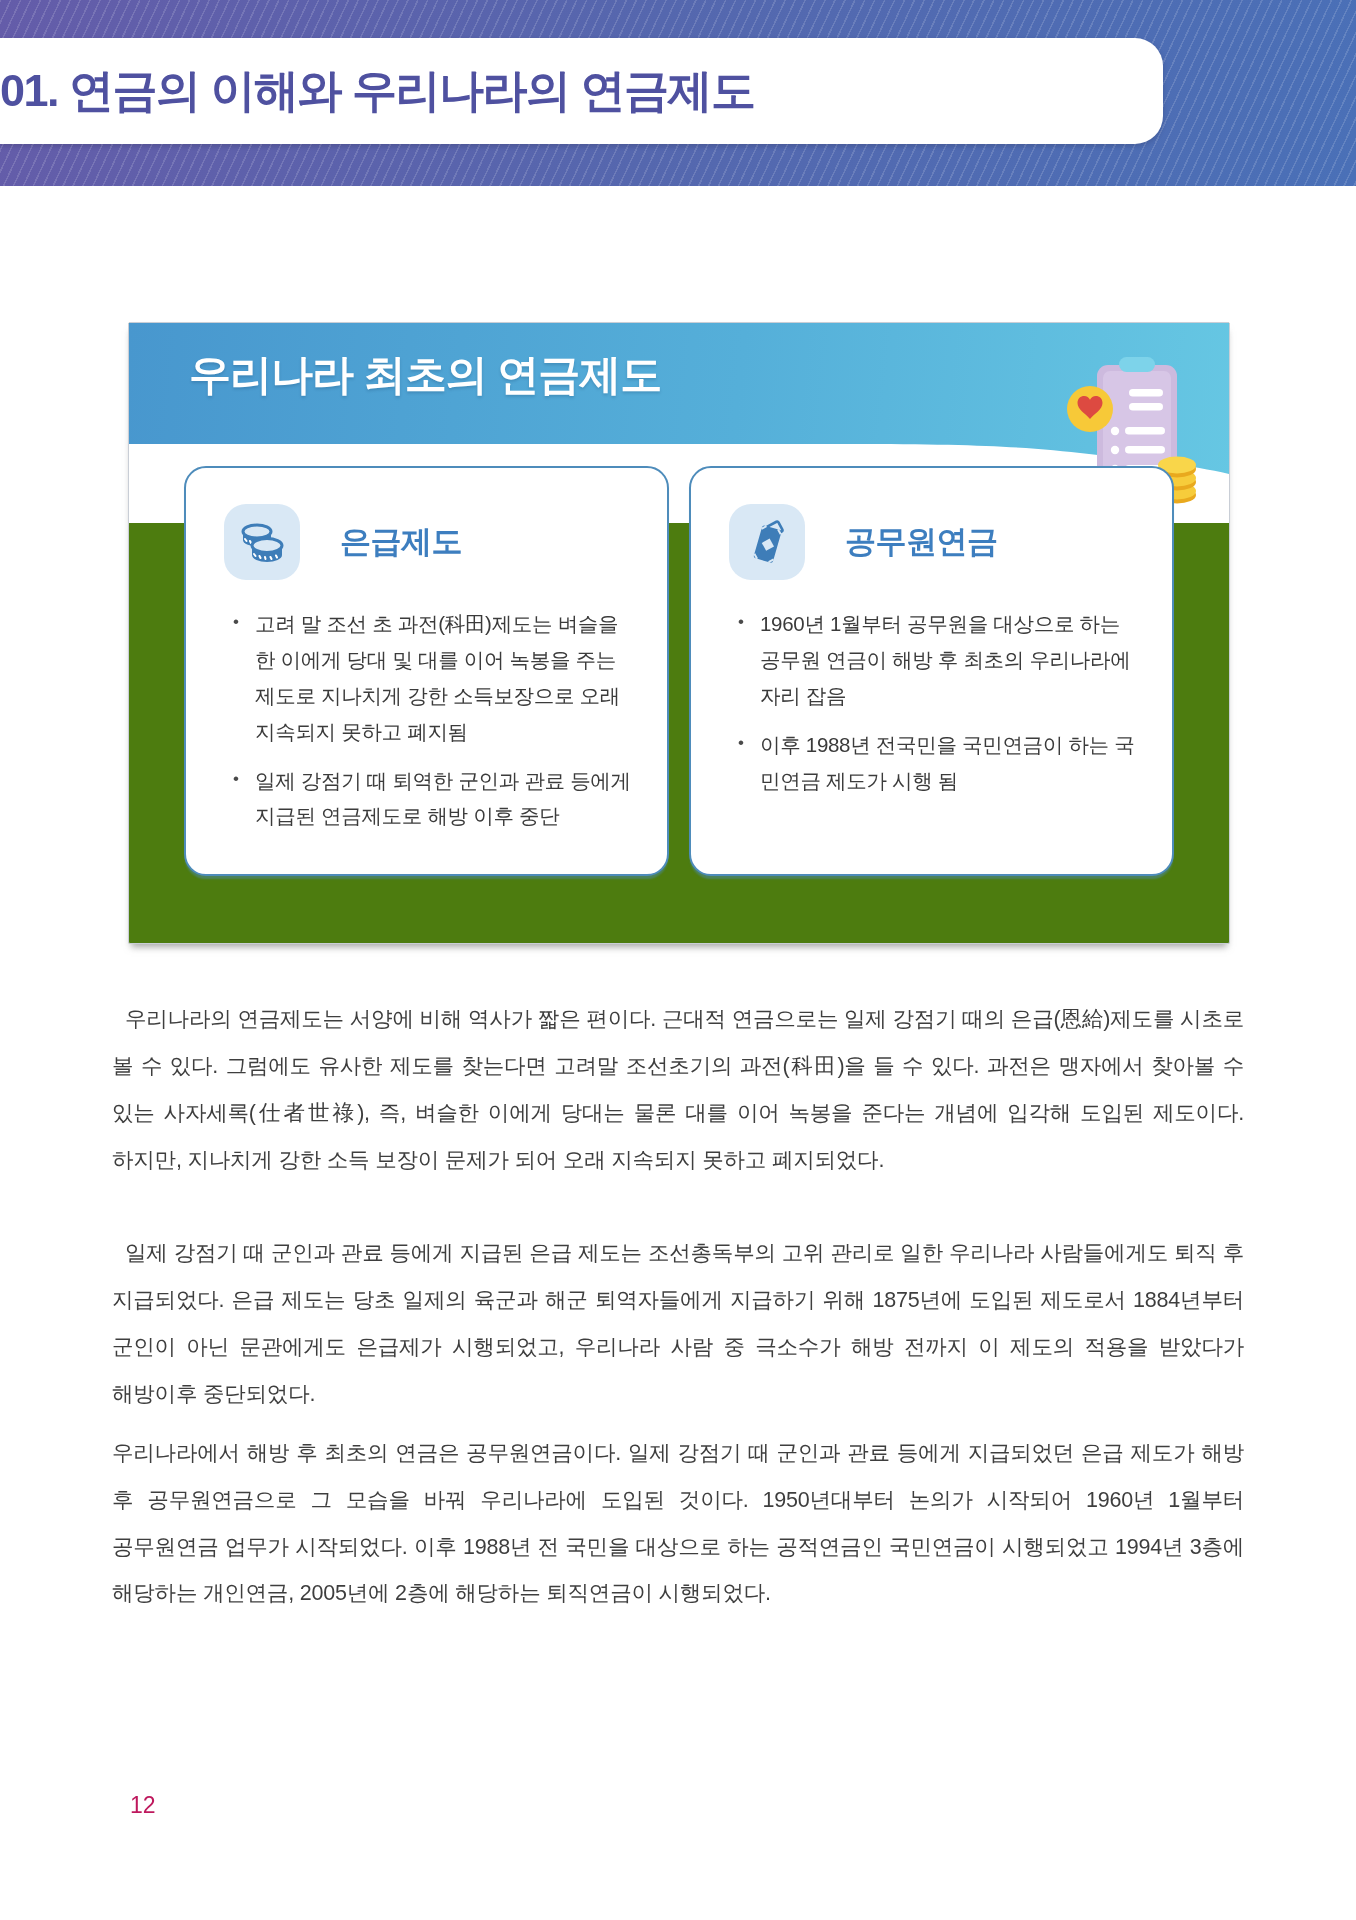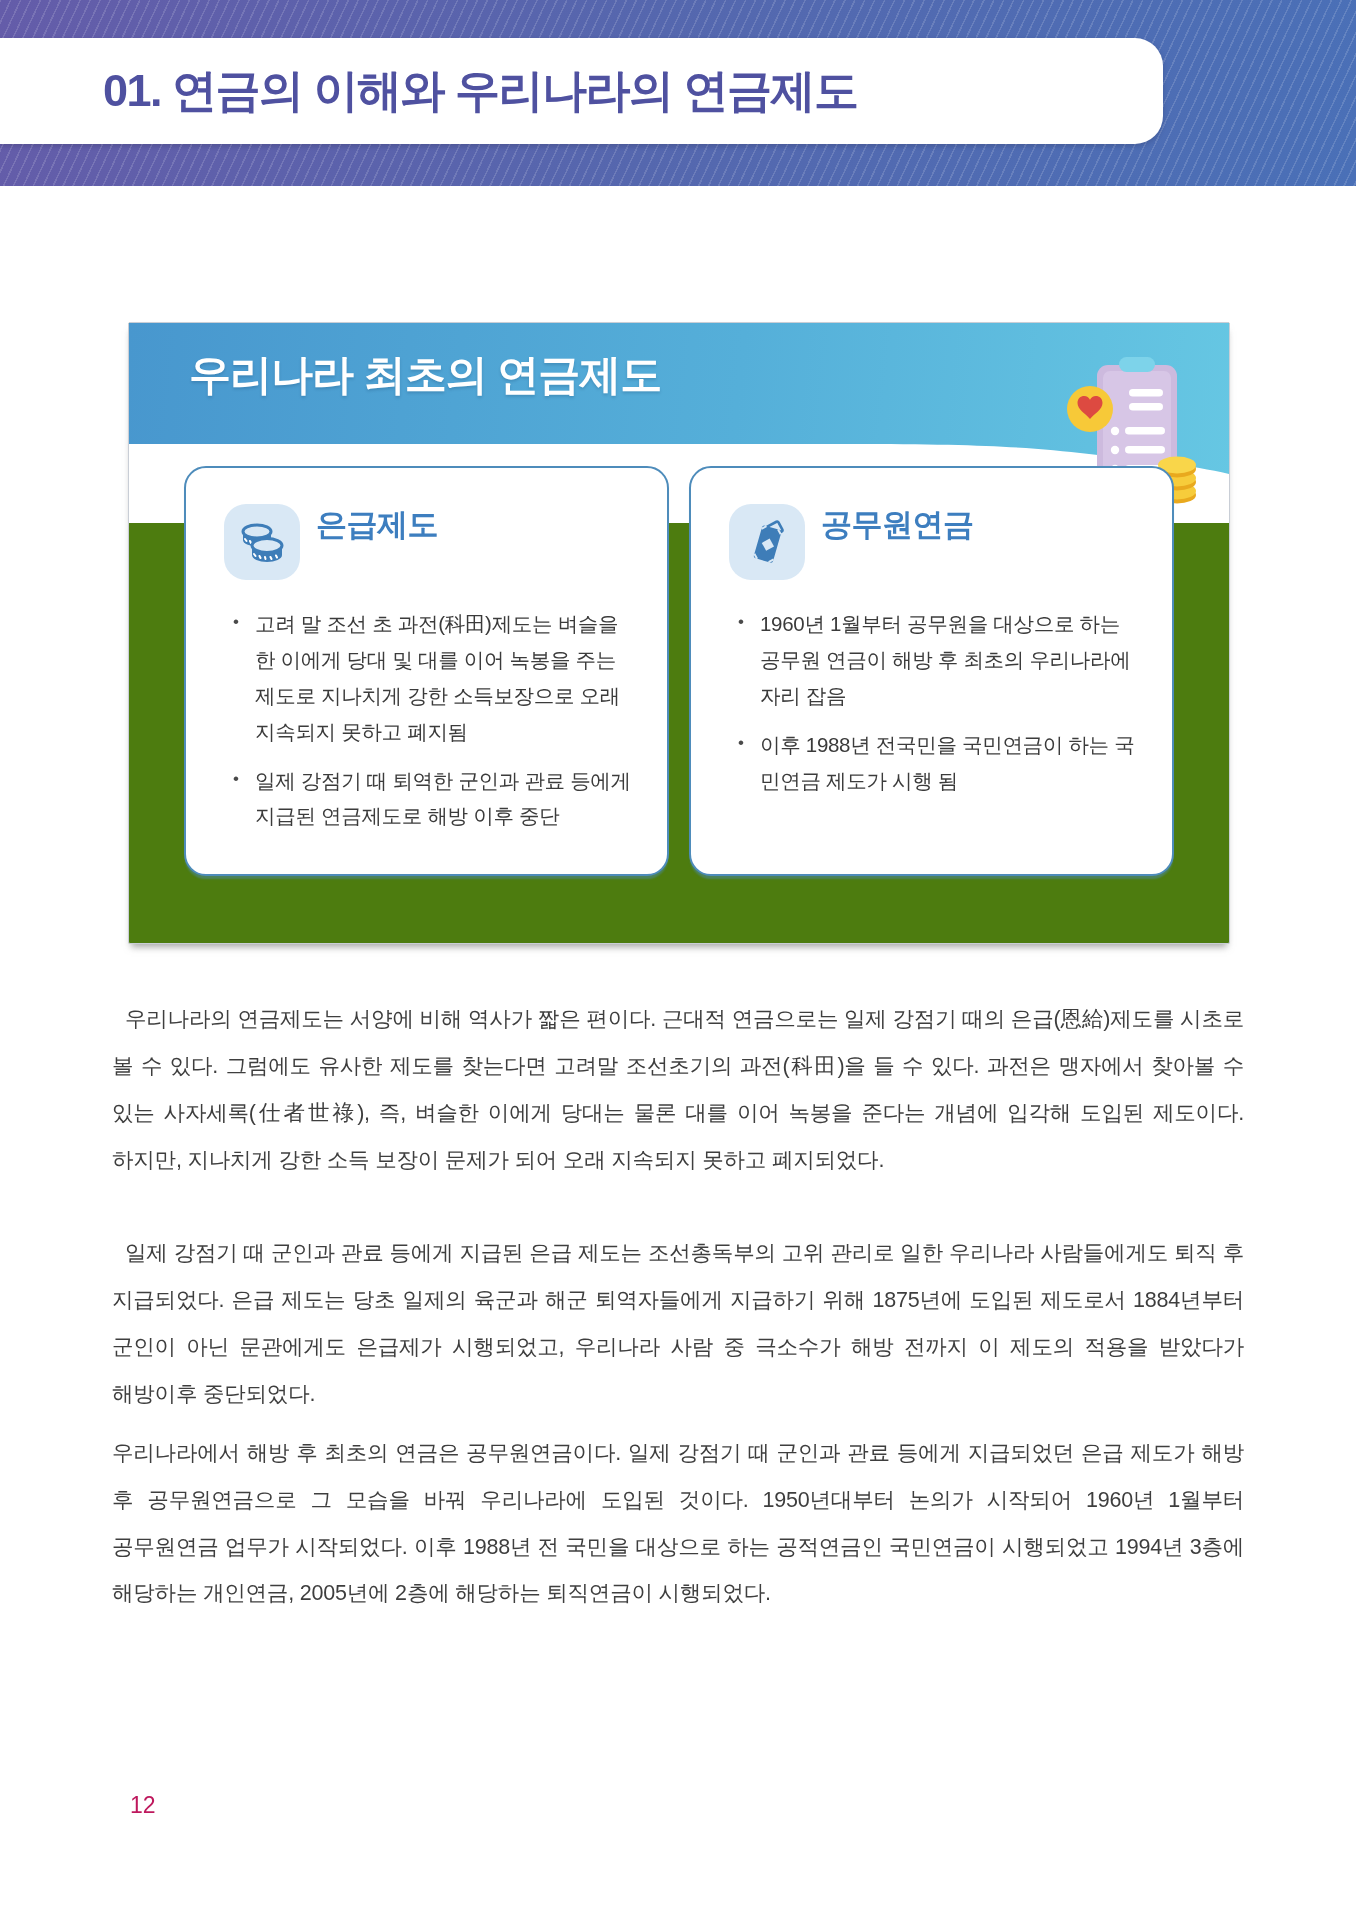--- a/index.html
+++ b/index.html
@@ -6,21 +6,21 @@
   body{width:1356px;height:1920px;position:relative;overflow:hidden;
        font-family:"Liberation Sans","DejaVu Sans",sans-serif;}
 
   
   .header-band{position:absolute;top:0;left:0;width:1356px;height:186px;
     background:linear-gradient(100deg,#645CA9 0%,#5567AE 48%,#4A70B7 100%);}
   .header-band::after{content:"";position:absolute;inset:0;
     background:repeating-linear-gradient(115deg,rgba(255,255,255,0.14) 0 1.5px,transparent 1.5px 9px);}
   .chapter-title-box{position:absolute;top:38px;left:0;width:1163px;height:106px;
     background:#ffffff;border-radius:0 28px 28px 0;z-index:2;
-    display:flex;align-items:center;padding-left:103px;box-sizing:border-box;
+    display:flex;align-items:center;box-sizing:border-box;
     box-shadow:0 2px 5px rgba(30,30,60,0.22);}
   .chapter-title{color:#4F51A0;font-size:45px;font-weight:800;letter-spacing:-1.5px;}
 
   
   .info-card{position:absolute;top:322px;left:128px;width:1100px;height:620px;
     background:#4d7c0f;border:1px solid #c9ced6;border-radius:2px;
     box-shadow:0 6px 7px -3px rgba(110,110,110,0.6);}
   .card-header{position:absolute;top:0;left:0;width:1100px;height:200px;overflow:hidden;}
   .card-header-bg{position:absolute;inset:0;
     background:linear-gradient(96deg,#4897CE 0%,#55AFD9 55%,#66C7E3 100%);}
@@ -28,21 +28,21 @@
   .card-title{position:absolute;left:60px;top:24px;color:#ffffff;font-size:42px;
     font-weight:800;letter-spacing:-1px;z-index:3;text-shadow:0 2px 3px rgba(0,40,80,0.18);}
   .card-illustration{position:absolute;right:26px;top:26px;z-index:3;}
 
   
   .boxes-row{position:absolute;top:143px;left:55px;width:990px;height:410px;
     display:flex;gap:20px;z-index:4;}
   .pension-box{flex:1;background:#ffffff;border:2px solid #4E8CBB;border-radius:22px;
     box-shadow:0 4px 2px -1px rgba(78,140,187,0.45);
     padding:32px 34px;box-sizing:border-box;}
-  .box-header{display:flex;gap:16px;margin:4px 0 26px 4px;}
+  .box-header{display:flex;align-items:center;gap:40px;margin:4px 0 26px 4px;}
   .icon-tile{width:76px;height:76px;border-radius:22px;background:#D9E8F5;
     display:flex;align-items:center;justify-content:center;flex:0 0 76px;}
   .box-title{color:#3D7EBF;font-size:31px;font-weight:800;letter-spacing:-0.5px;}
   .bullets{list-style:none;margin:0;padding:0 0 0 8px;}
   .bullets li{position:relative;padding-left:27px;color:#3B3B3B;font-size:20.5px;
     line-height:1.75;margin-bottom:13px;letter-spacing:-0.3px;}
   .bullets li::before{content:"\2022";position:absolute;left:5px;top:1px;color:#4a4a4a;font-size:17px;}
 
   
   .body-text{position:absolute;top:984px;left:100px;width:1156px;}

